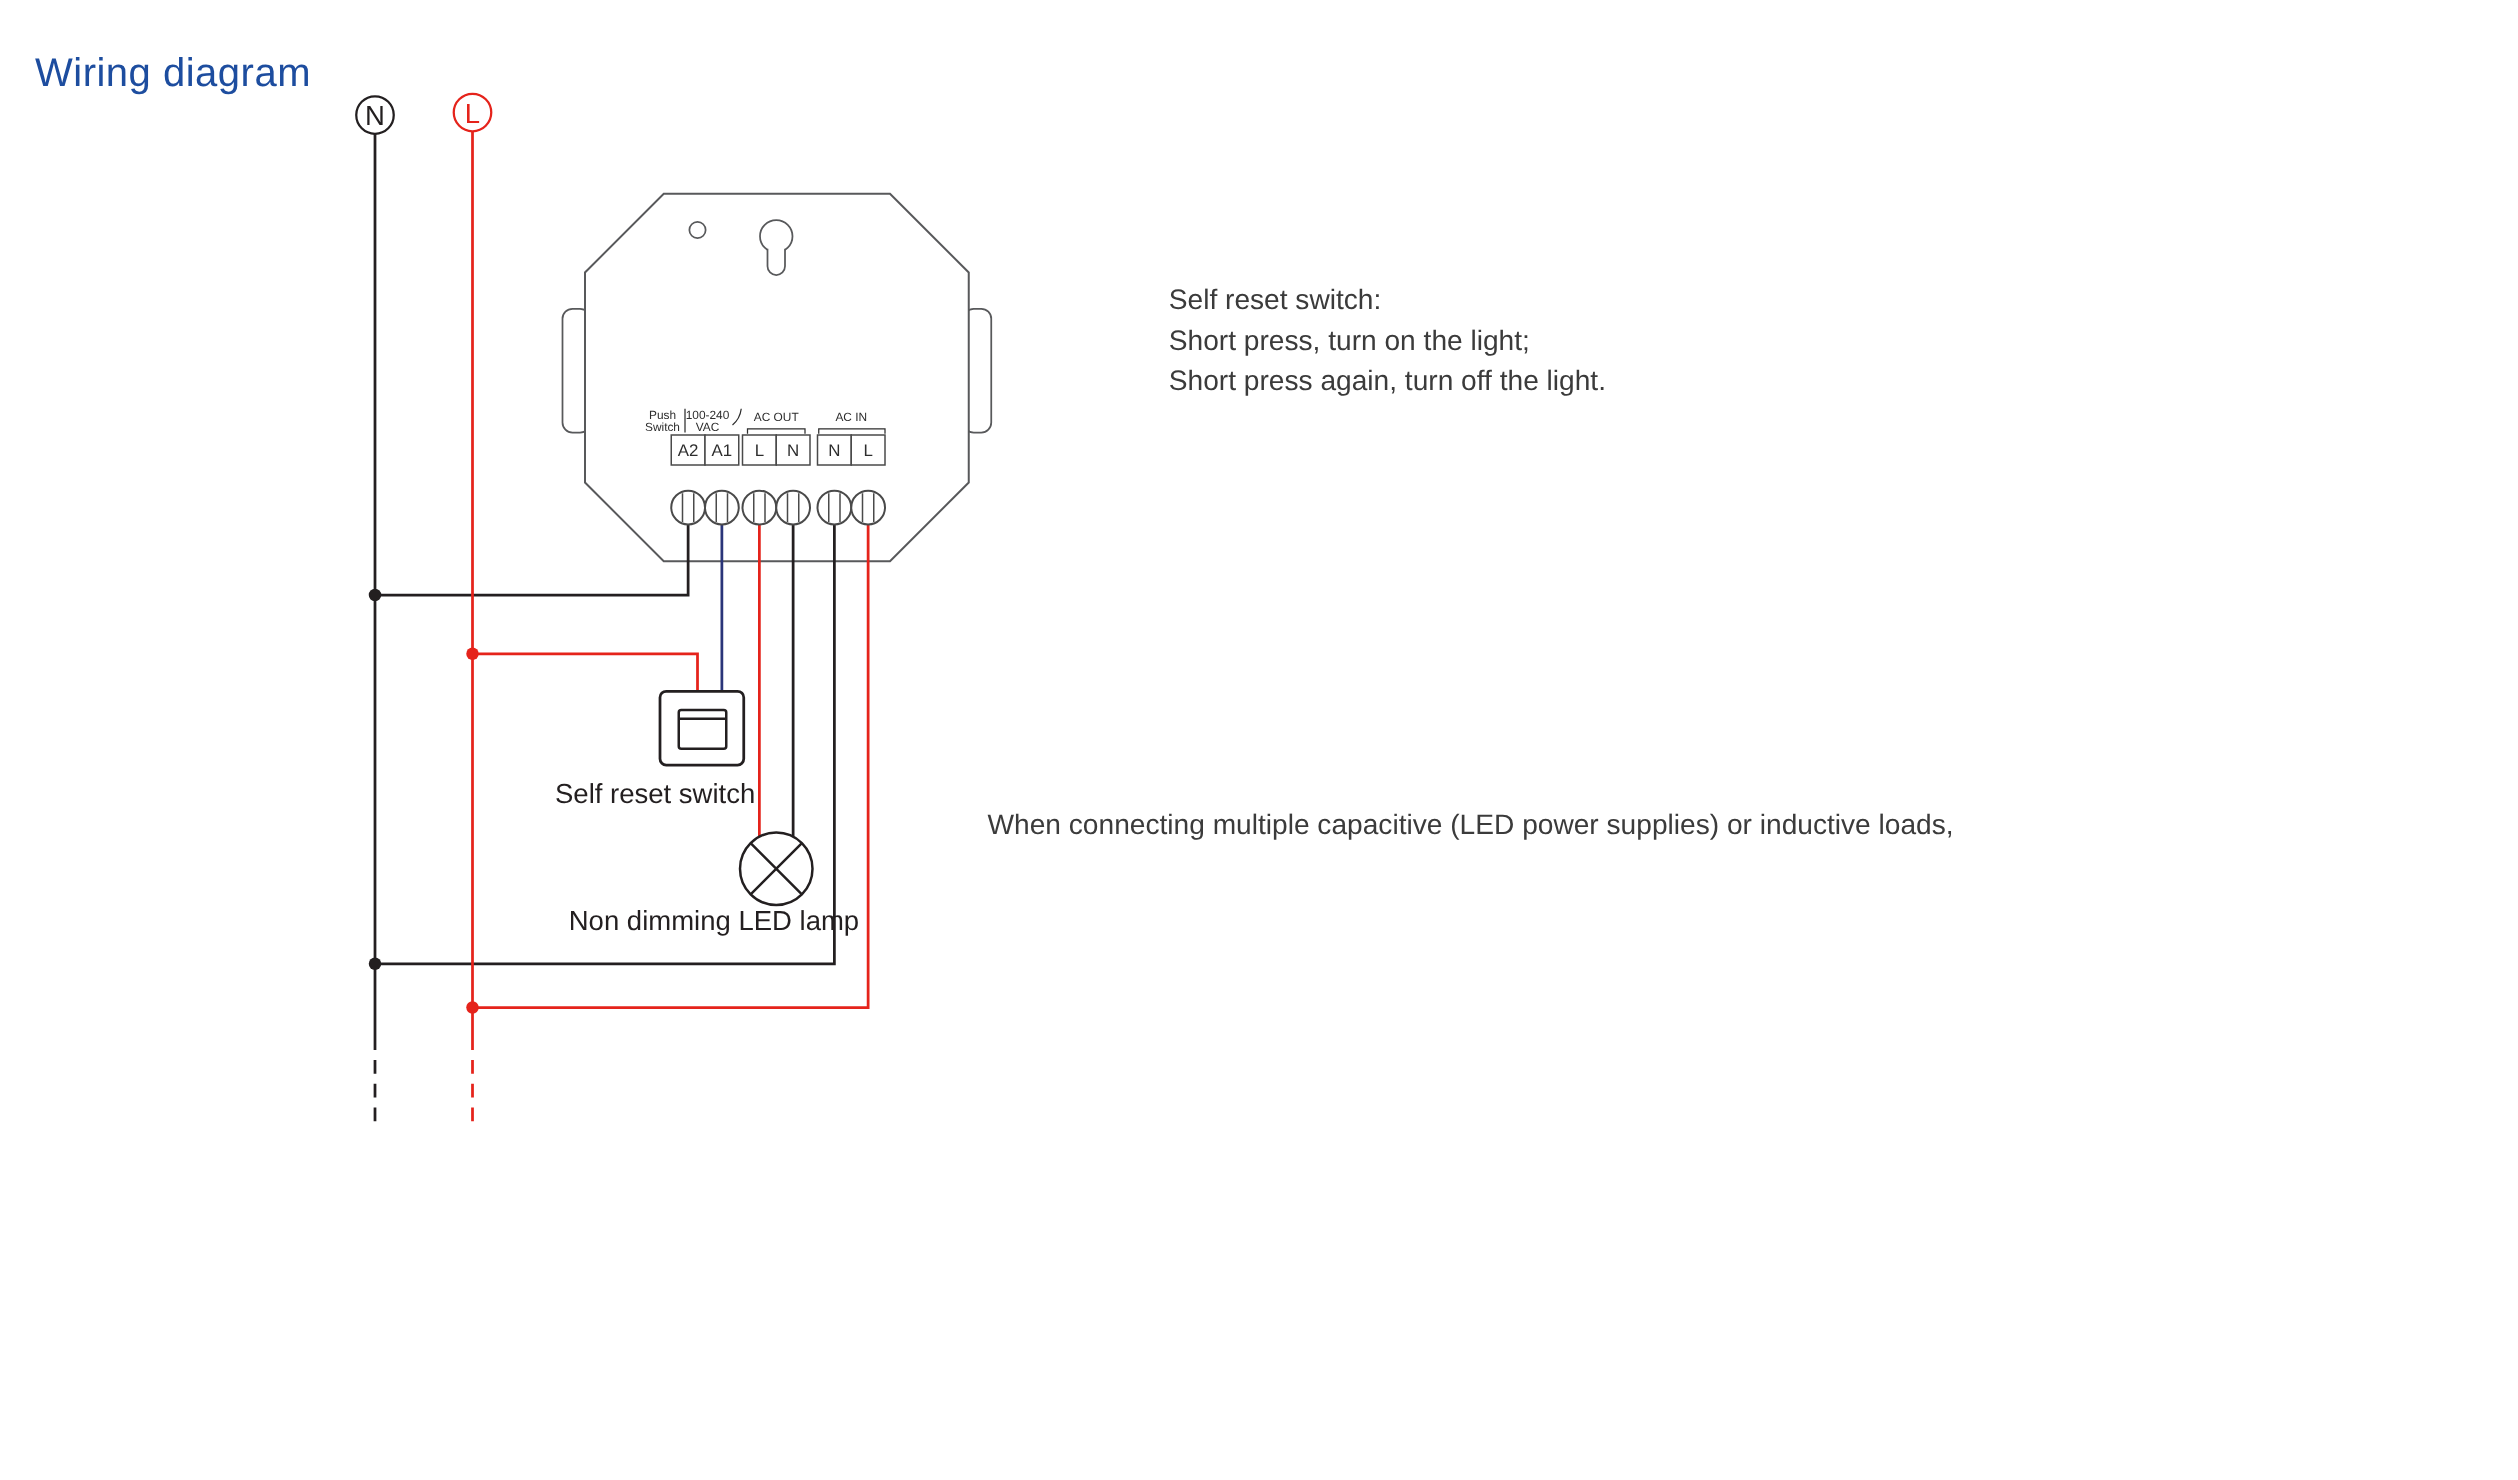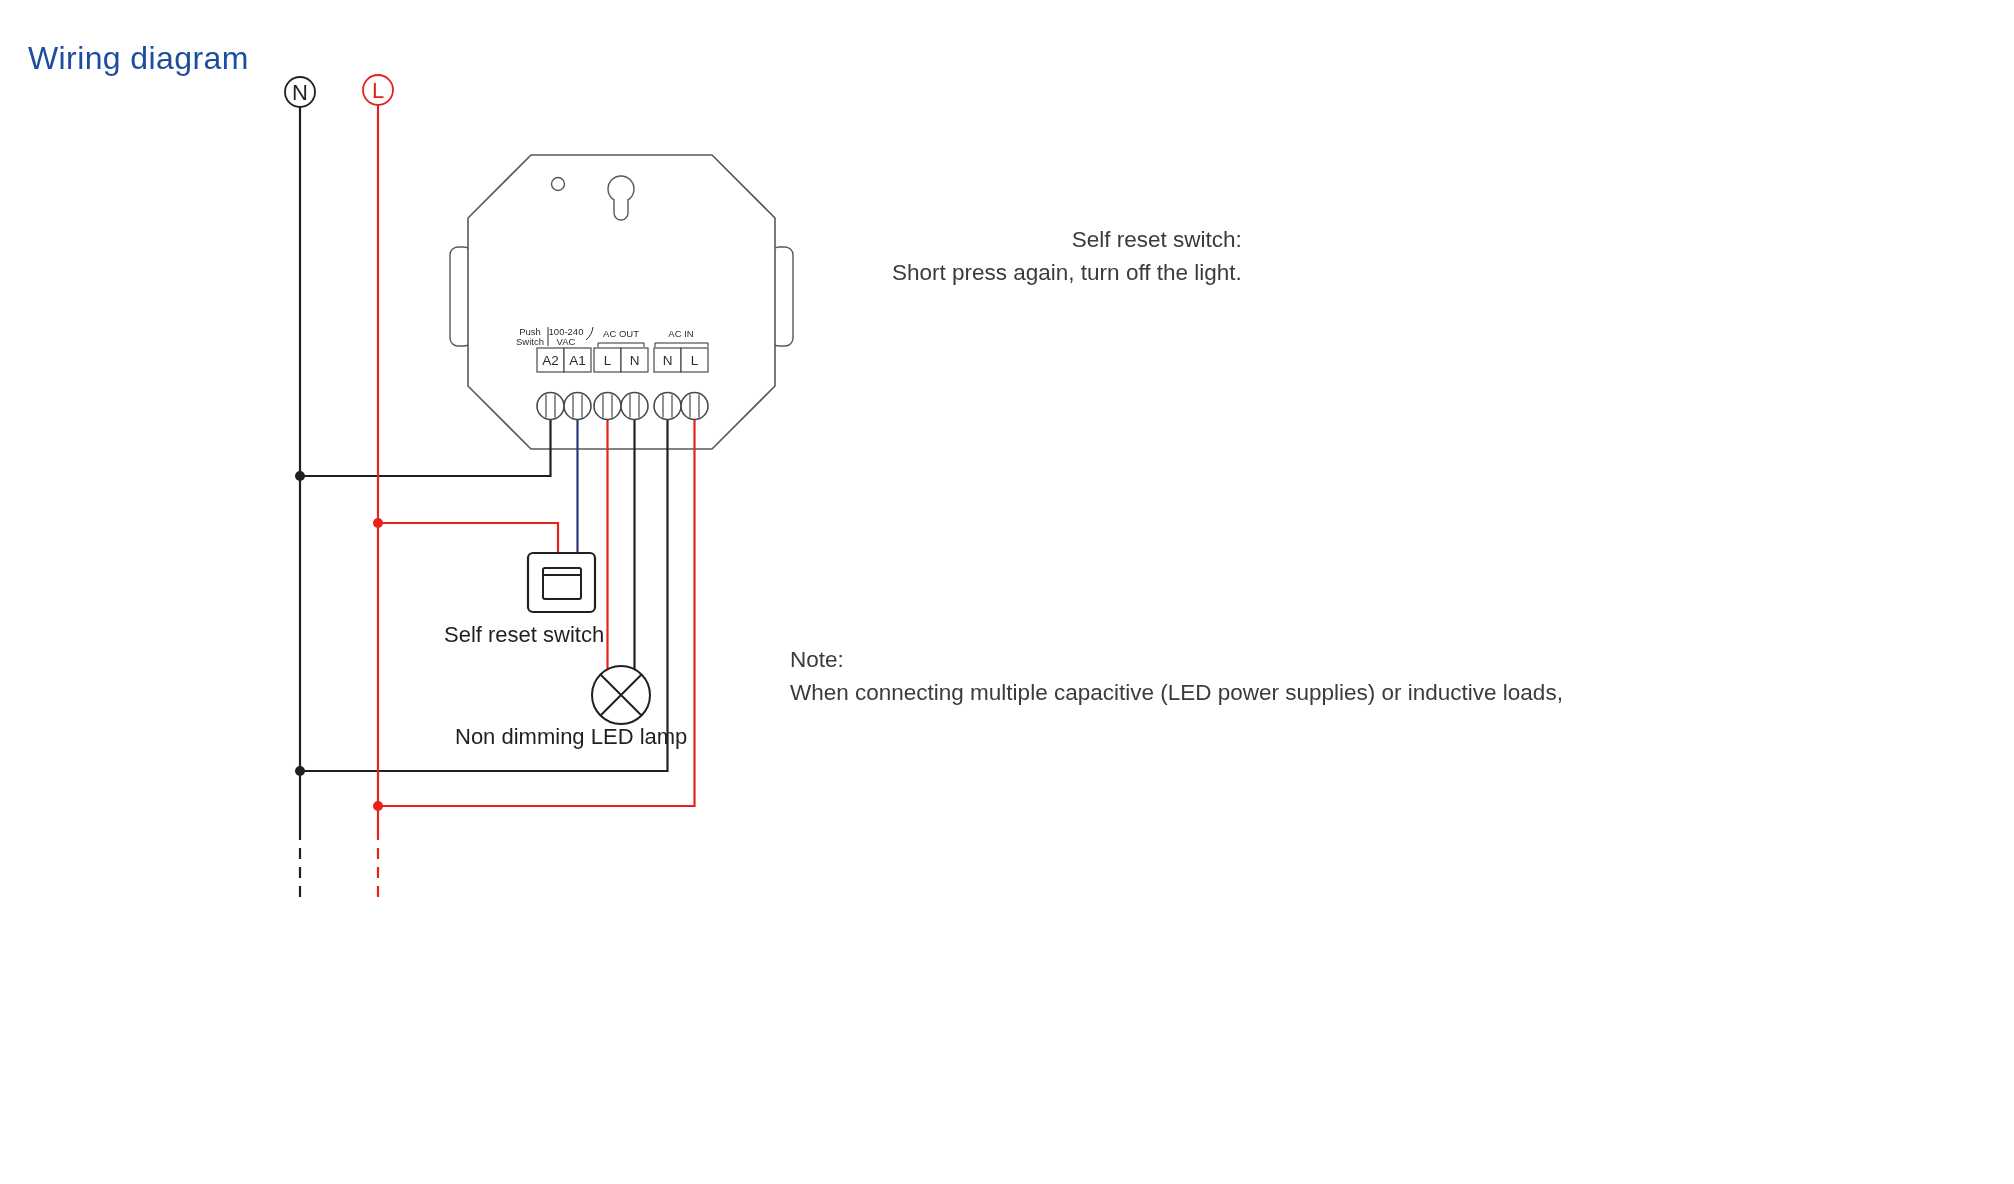--- a/index.html
+++ b/index.html
@@ -15,21 +15,21 @@
     font-size:32px; color:#1d4d9f; letter-spacing:0.4px;
   }
   .diagram-svg { position:absolute; left:0; top:0; }
   .textblock {
     position:absolute;
     color:#3b3b3b;
     font-size:22.5px;
     line-height:32.5px;
     white-space:nowrap;
   }
-  #info-block { left:892px; top:224px;text-align:right; }
+  #info-block { left:935px; top:224px; }
   #note-block { left:790px; top:644px; }
 </style>
 </head>
 <body>
 
 <div class="page">
 
   <div class="page-title">Wiring diagram</div>
 
   <svg class="diagram-svg" width="2014" height="1184" viewBox="0 0 2014 1184">
@@ -149,21 +149,21 @@
     <g stroke="#231f20" stroke-width="2" fill="#ffffff">
       <circle cx="621" cy="695" r="29"></circle>
       <path d="M600.5,674.5 L641.5,715.5 M641.5,674.5 L600.5,715.5" fill="none"></path>
     </g>
     <text x="455" y="744" font-size="22" fill="#231f20">Non dimming LED lamp</text>
 
   </svg>
 
   <div class="textblock" id="info-block">
     <div>Self reset switch:</div>
+    <div>Short press, turn on the light;</div>
     <div>Short press again, turn off the light.</div>
   </div>
 
   <div class="textblock" id="note-block">
-    <div>Note:</div>
     <div>When connecting multiple capacitive (LED power supplies) or inductive loads,</div>
   </div>
 
 </div>
 
 </body></html>

